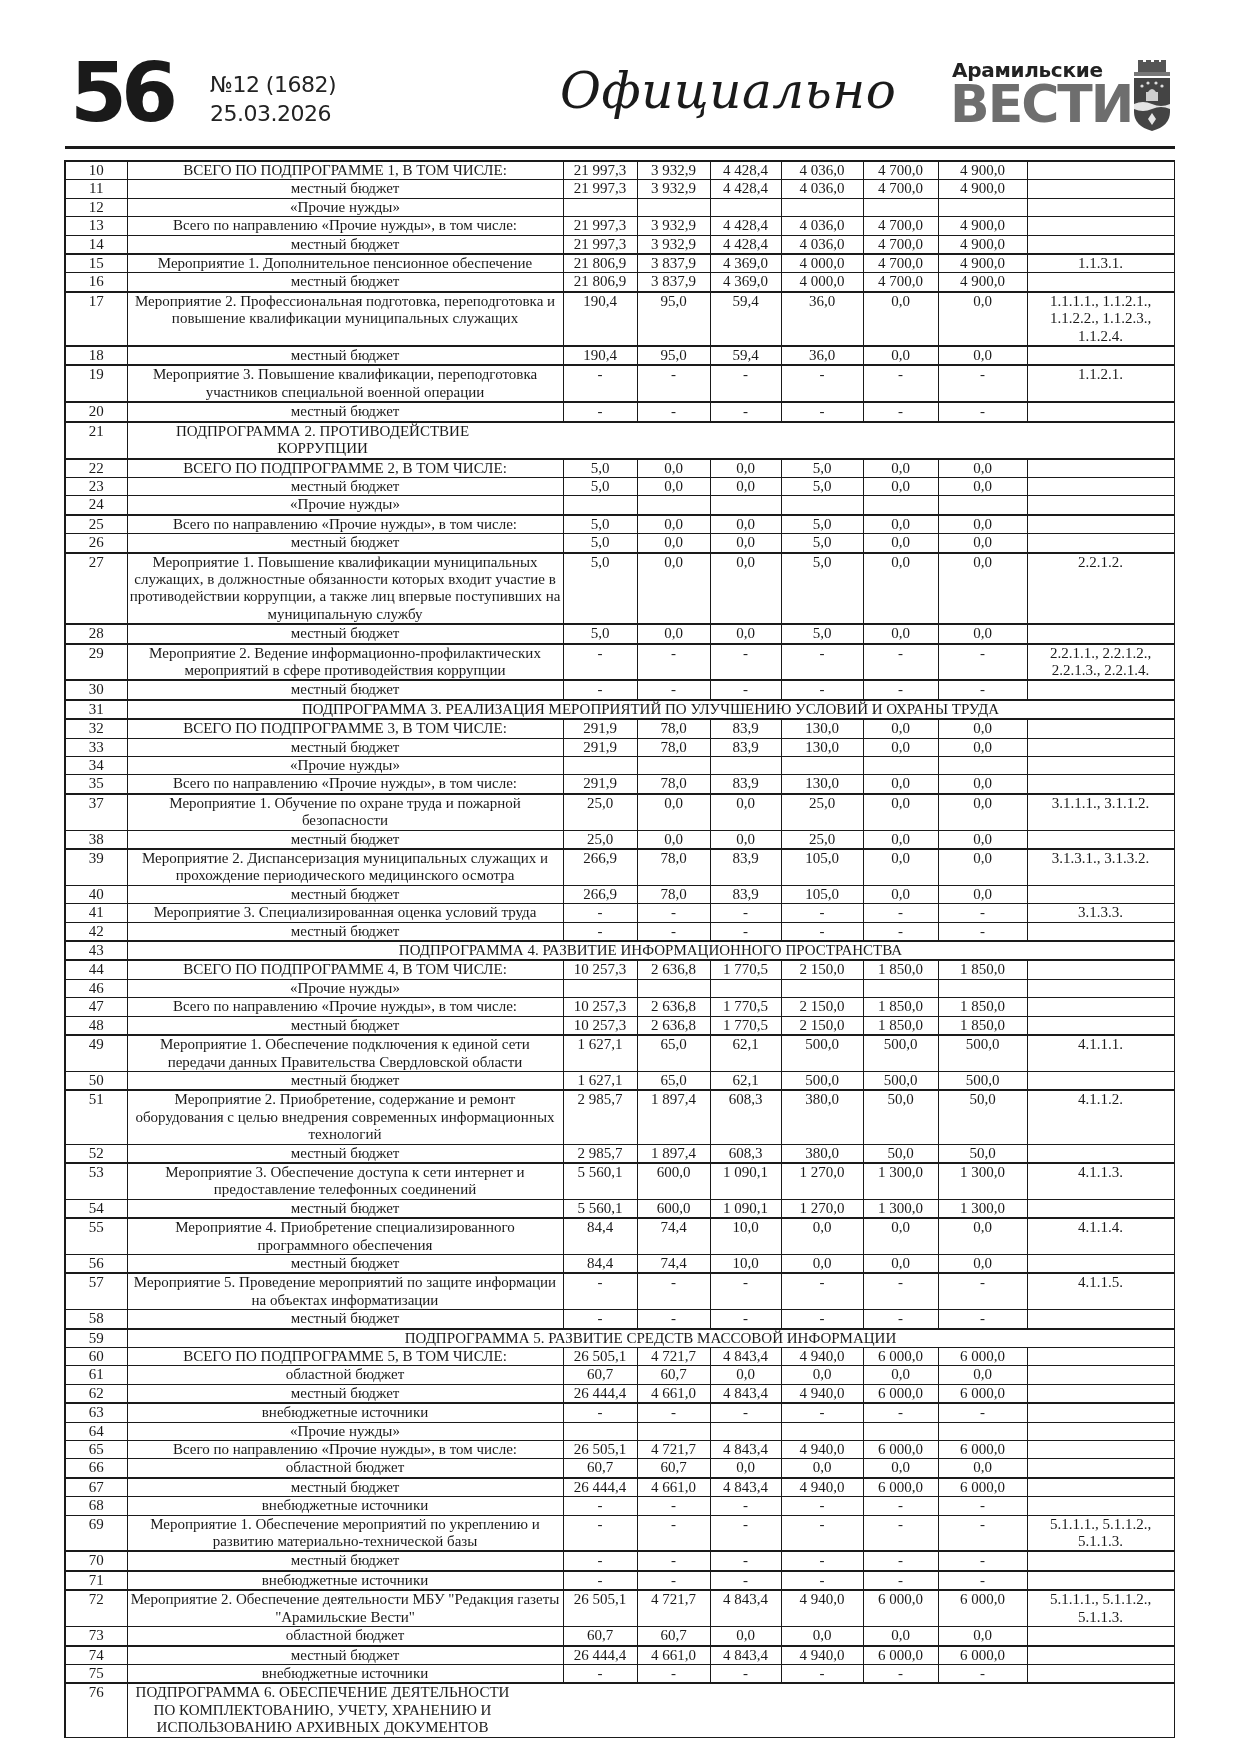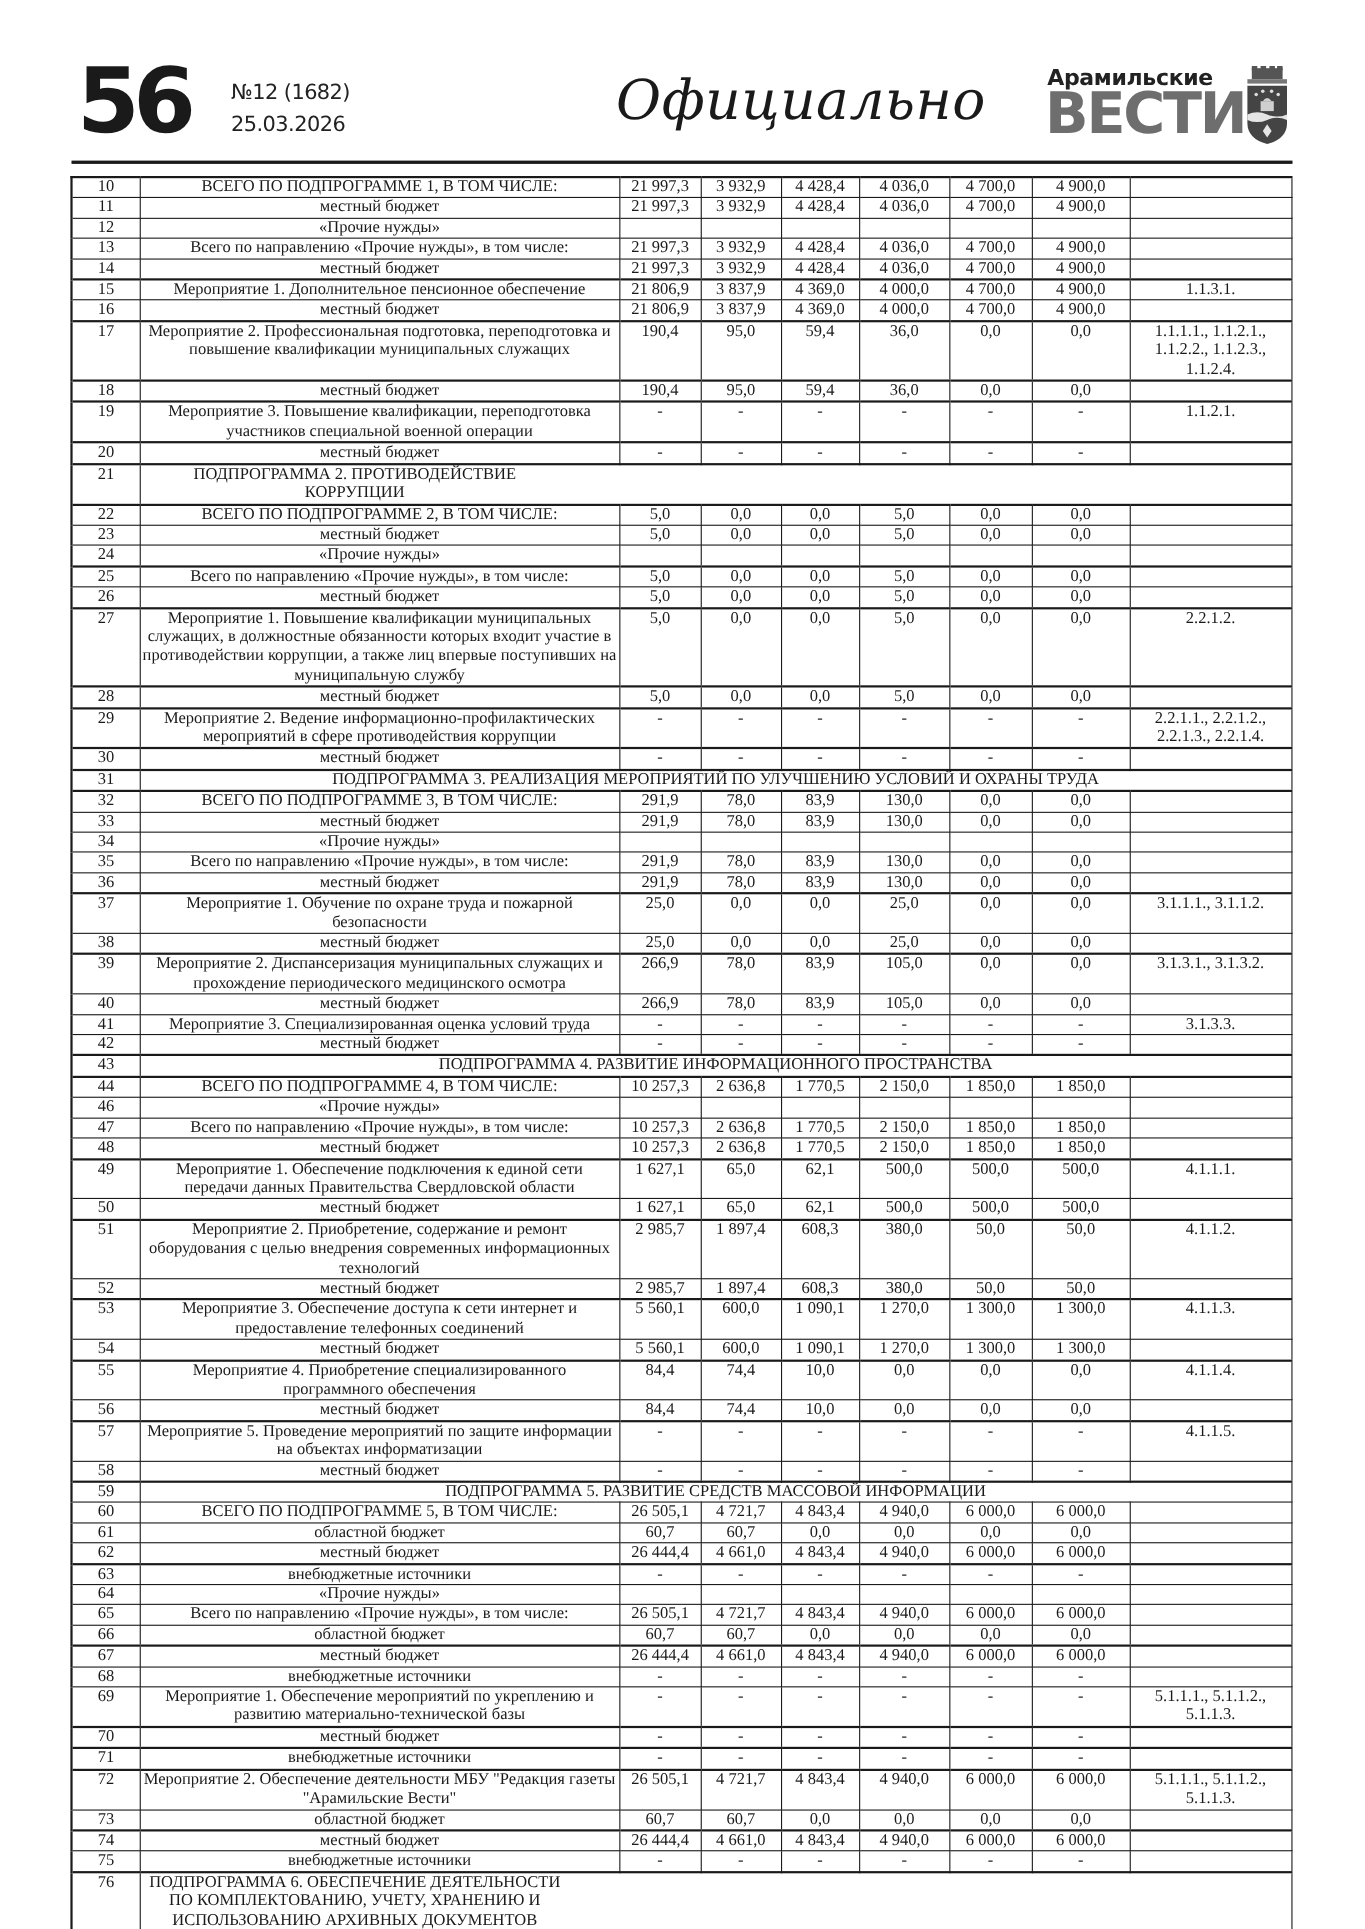--- a/index.html
+++ b/index.html
@@ -1,20 +1,20 @@
 <!DOCTYPE html>
 <html><head>
 <meta charset="utf-8">
 <style>
   html, body { margin:0; padding:0; background:#ffffff; }
   body { width:1241px; height:1754px; position:relative; overflow:hidden; font-family:"Liberation Serif", serif; color:#1a1a1a; }
 
   .masthead { position:absolute; left:0; top:0; width:1241px; height:150px; }
   .page-num { position:absolute; left:70px; top:52px; font-family:"DejaVu Sans", sans-serif; font-weight:bold; font-size:82px; letter-spacing:-6px; line-height:1; color:#1a1a1a; }
-  .issue { position:absolute; left:210px; top:70px; font-family:"DejaVu Sans", sans-serif; font-size:19px; line-height:29px; color:#222; letter-spacing:-0.5px; }
+  .issue { position:absolute; left:210px; top:70px; font-family:"DejaVu Sans", sans-serif; font-size:22px; line-height:29px; color:#222; letter-spacing:-0.5px; }
   .issue div { white-space:nowrap; }
   .section-title { position:absolute; left:560px; top:66px; font-family:"DejaVu Serif", serif; font-style:italic; font-size:50px; line-height:1; color:#1a1a1a; letter-spacing:0.5px; }
   .logo { position:absolute; left:948px; top:58px; width:170px; height:76px; }
   .logo-top { position:absolute; left:4px; top:0; font-family:"DejaVu Sans", sans-serif; font-weight:bold; font-size:20px; color:#222; white-space:nowrap; letter-spacing:-0.3px; }
   .logo-main { position:absolute; left:2px; top:20px; font-family:"DejaVu Sans", sans-serif; font-weight:bold; font-size:52px; color:#6e6e6e; line-height:1; letter-spacing:-2px; }
   .crest { position:absolute; left:1130px; top:60px; width:44px; height:72px; }
   .rule { position:absolute; left:65px; top:146px; width:1110px; height:3px; background:#1a1a1a; }
 
   .tbl { position:absolute; left:64px; top:160px; border-collapse:collapse; table-layout:fixed; font-family:"Liberation Serif", serif; font-size:15px; color:#1a1a1a; }
   .tbl td { border:1px solid #1a1a1a; padding:0 2px; line-height:17.4px; vertical-align:top; text-align:center; overflow:hidden; }
@@ -348,31 +348,20 @@
         <td class="num">35</td>
         <td class="name">Всего по направлению «Прочие нужды», в том числе:</td>
         <td class="val">291,9</td>
         <td class="val">78,0</td>
         <td class="val">83,9</td>
         <td class="val">130,0</td>
         <td class="val">0,0</td>
         <td class="val">0,0</td>
         <td class="code"></td>
       </tr>
-      <tr class="outer" style="height: 17.44px;">
-        <td class="num">36</td>
-        <td class="name">местный бюджет</td>
-        <td class="val">291,9</td>
-        <td class="val">78,0</td>
-        <td class="val">83,9</td>
-        <td class="val">130,0</td>
-        <td class="val">0,0</td>
-        <td class="val">0,0</td>
-        <td class="code"></td>
-      </tr>
       <tr class="outer thick" style="height: 34.88px;">
         <td class="num">37</td>
         <td class="name">Мероприятие 1. Обучение по охране труда и пожарной безопасности</td>
         <td class="val">25,0</td>
         <td class="val">0,0</td>
         <td class="val">0,0</td>
         <td class="val">25,0</td>
         <td class="val">0,0</td>
         <td class="val">0,0</td>
         <td class="code">3.1.1.1., 3.1.1.2.</td>

